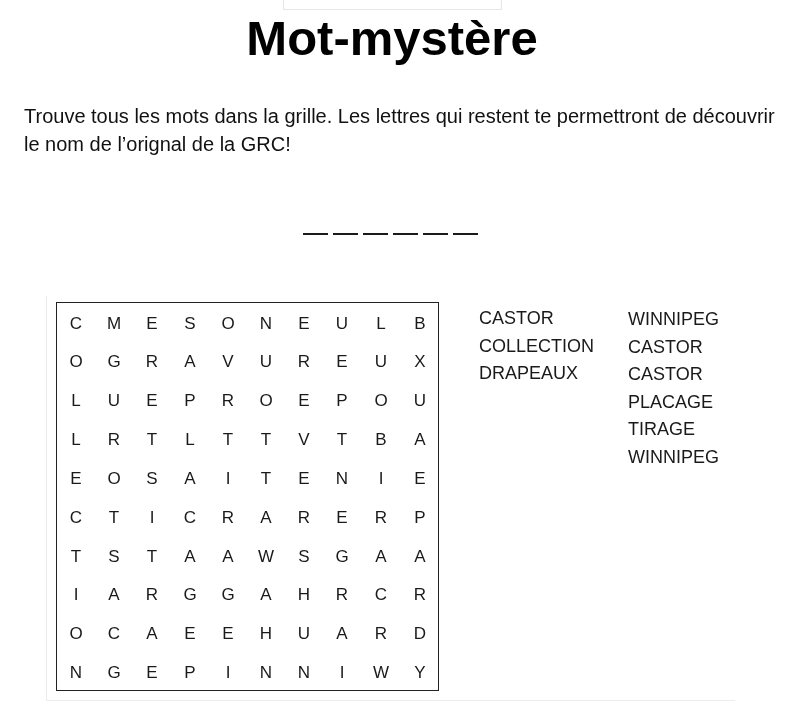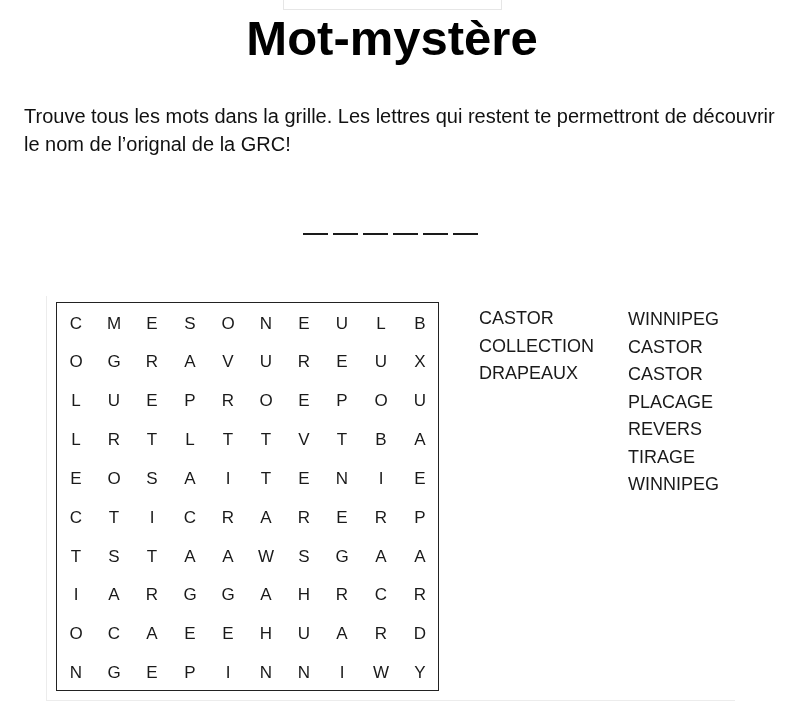--- a/index.html
+++ b/index.html
@@ -260,18 +260,17 @@
     <span class="word-item">CASTOR</span>
     <span class="word-item">COLLECTION</span>
     <span class="word-item">DRAPEAUX</span>
   </div>
 
   <div class="word-list col2">
     <span class="word-item">WINNIPEG</span>
     <span class="word-item">CASTOR</span>
     <span class="word-item">CASTOR</span>
     <span class="word-item">PLACAGE</span>
-    <span class="word-item">REVERS</span>
     <span class="word-item">TIRAGE</span>
     <span class="word-item">WINNIPEG</span>
   </div>
 
 </div>
 
 </body></html>

